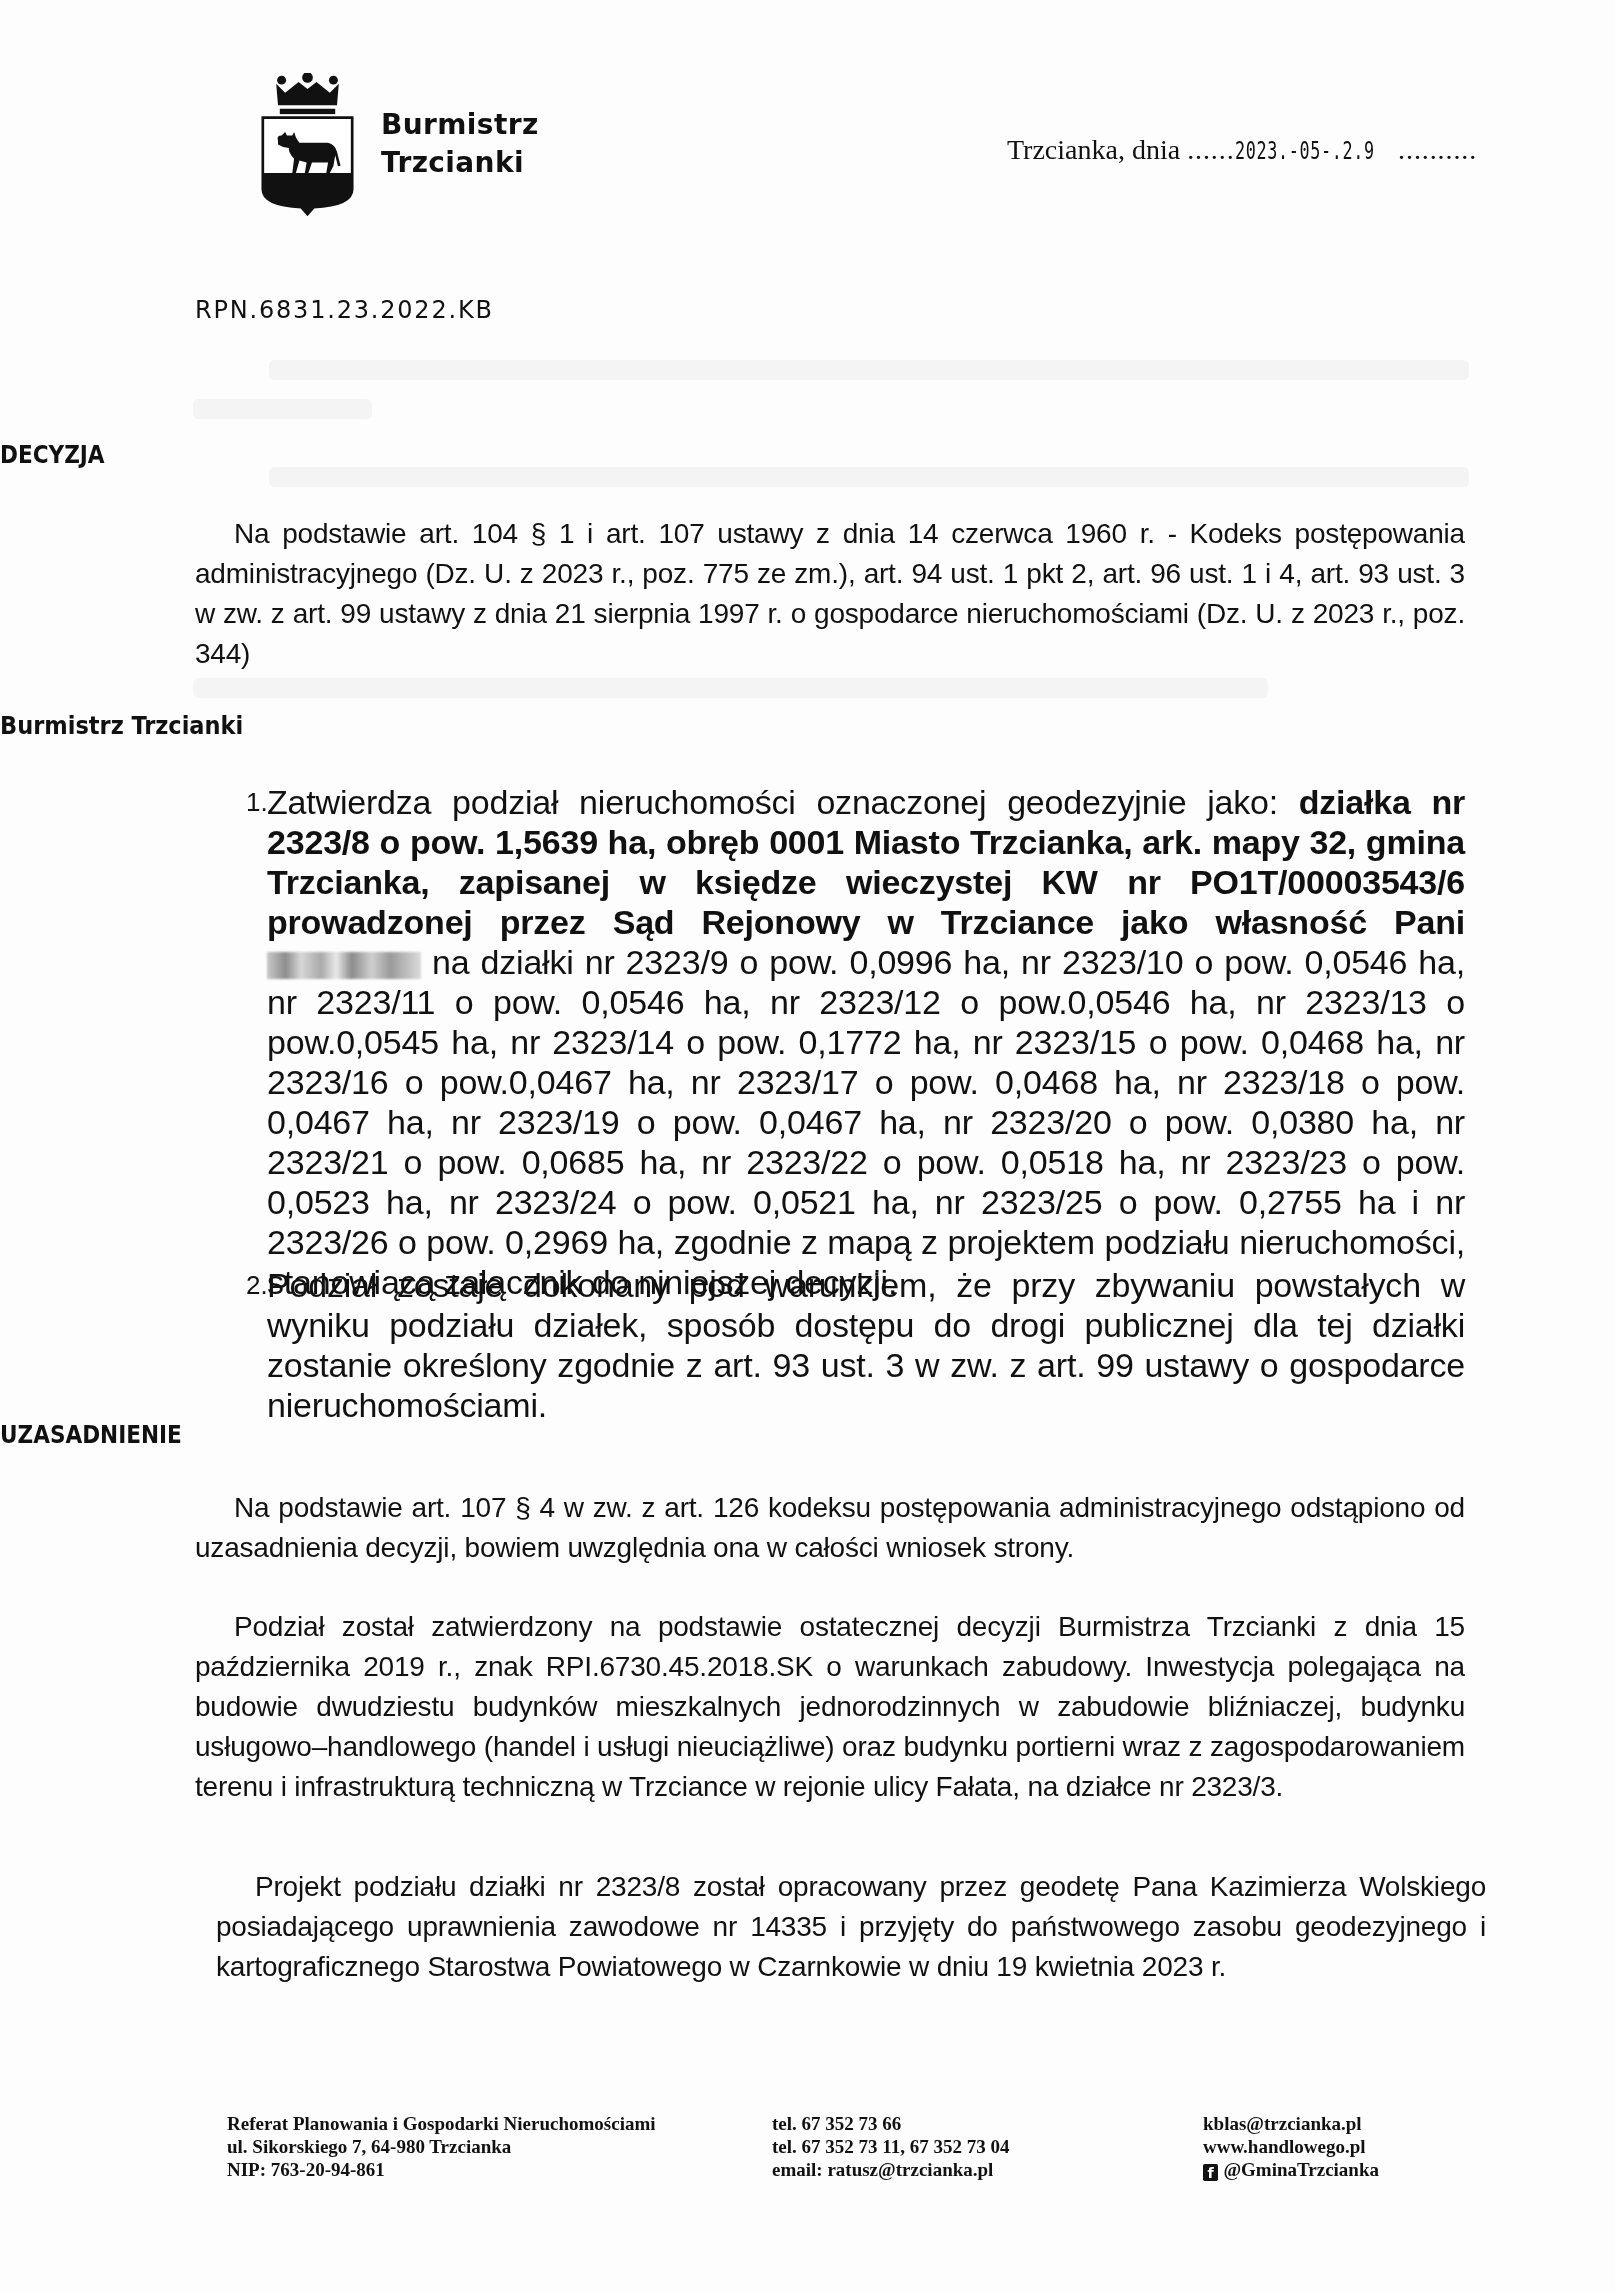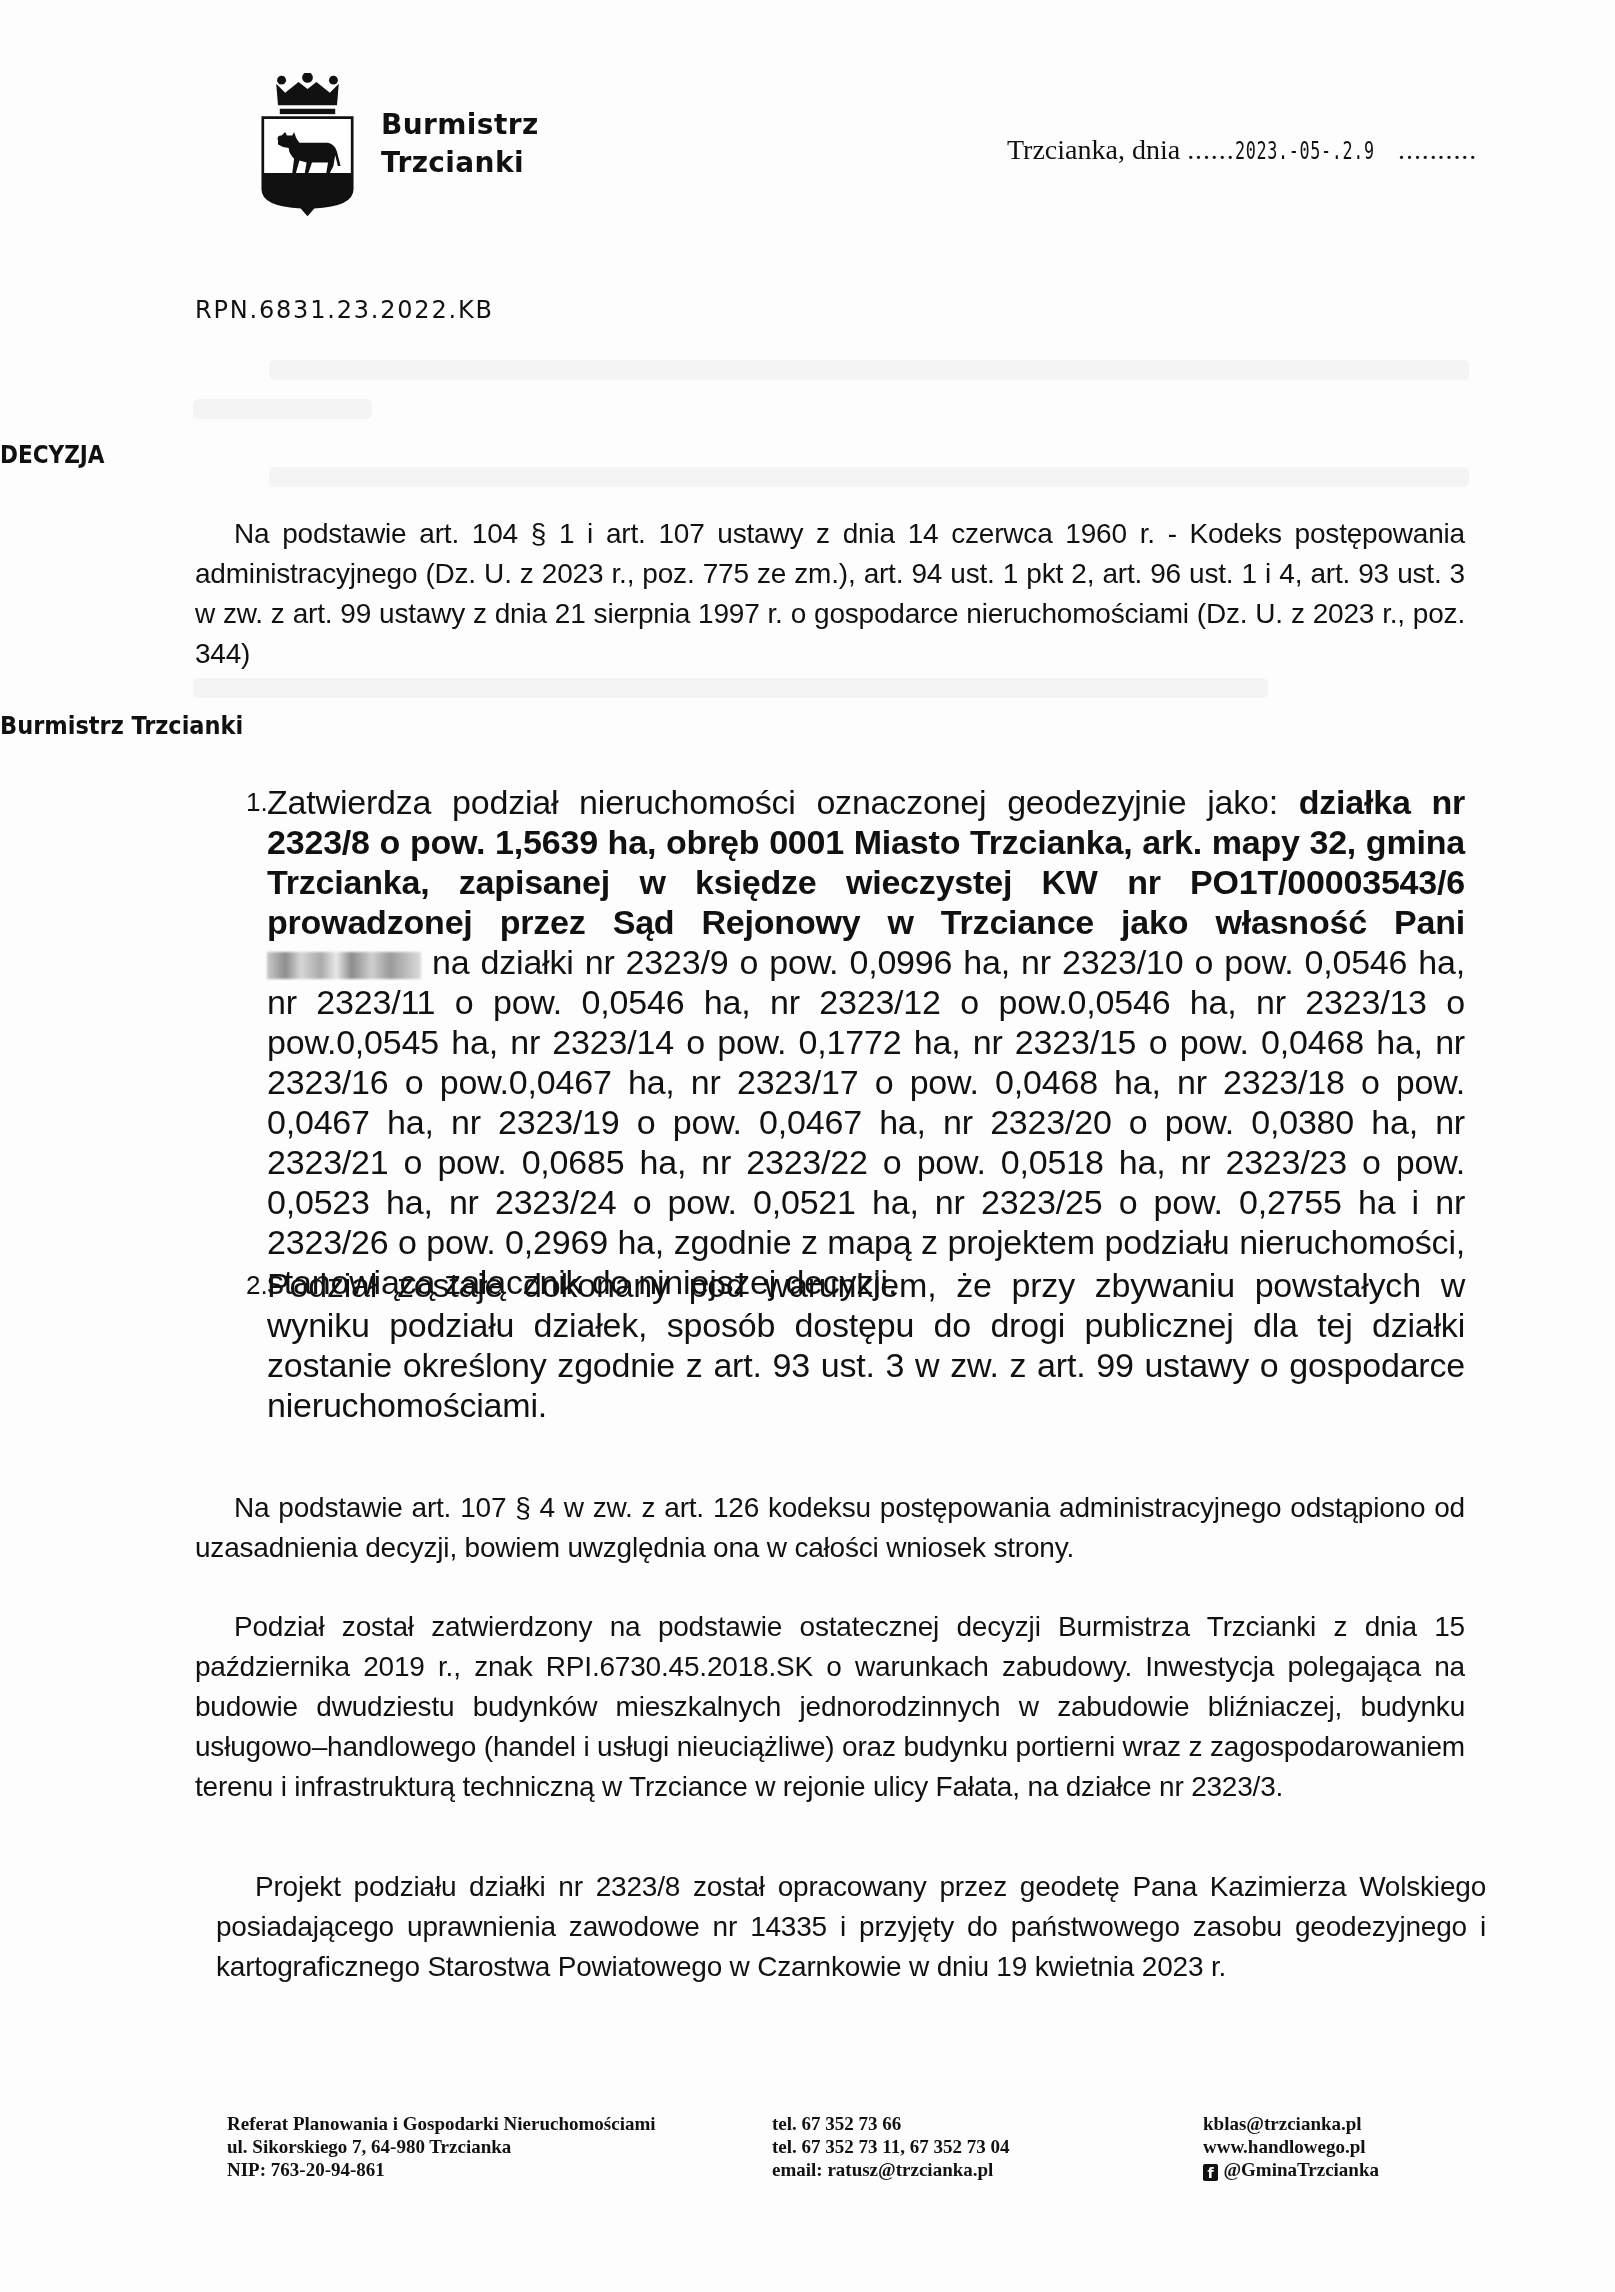--- a/index.html
+++ b/index.html
@@ -110,20 +110,21 @@
   <div class="list-item li1">
     <span class="num">1.</span>
     <div class="body"><span>Zatwierdza podział nieruchomości oznaczonej geodezyjnie jako: </span><span class="b">działka nr 2323/8 o pow. 1,5639 ha, obręb 0001 Miasto Trzcianka, ark. mapy 32, gmina Trzcianka, zapisanej w księdze wieczystej KW nr PO1T/00003543/6 prowadzonej przez Sąd Rejonowy w Trzciance jako własność Pani</span> <span class="redacted"></span><span> na działki nr 2323/9 o pow. 0,0996 ha, nr 2323/10 o pow. 0,0546 ha, nr 2323/11 o pow. 0,0546 ha, nr 2323/12 o pow.0,0546 ha, nr 2323/13 o pow.0,0545 ha, nr 2323/14 o pow. 0,1772 ha, nr 2323/15 o pow. 0,0468 ha, nr 2323/16 o pow.0,0467 ha, nr 2323/17 o pow. 0,0468 ha, nr 2323/18 o pow. 0,0467 ha, nr 2323/19 o pow. 0,0467 ha, nr 2323/20 o pow. 0,0380 ha, nr 2323/21 o pow. 0,0685 ha, nr 2323/22 o pow. 0,0518 ha, nr 2323/23 o pow. 0,0523 ha, nr 2323/24 o pow. 0,0521 ha, nr 2323/25 o pow. 0,2755 ha i nr 2323/26 o pow. 0,2969 ha, zgodnie z mapą z projektem podziału nieruchomości, stanowiącą załącznik do niniejszej decyzji.</span></div>
   </div>
 
   <div class="list-item li2">
     <span class="num">2.</span>
     <div class="body">Podział zostaje dokonany pod warunkiem, że przy zbywaniu powstałych w wyniku podziału działek, sposób dostępu do drogi publicznej dla tej działki zostanie określony zgodnie z art. 93 ust. 3 w zw. z art. 99 ustawy o gospodarce nieruchomościami.</div>
   </div>
 
+  <div class="heading uzas">UZASADNIENIE</div>
 
   <div class="para p-just1">Na podstawie art. 107 § 4 w zw. z art. 126 kodeksu postępowania administracyjnego odstąpiono od uzasadnienia decyzji, bowiem uwzględnia ona w całości wniosek strony.</div>
   <div class="para p-just2">Podział został zatwierdzony na podstawie ostatecznej decyzji Burmistrza Trzcianki z dnia 15 października 2019 r., znak RPI.6730.45.2018.SK o warunkach zabudowy. Inwestycja polegająca na budowie dwudziestu budynków mieszkalnych jednorodzinnych w zabudowie bliźniaczej, budynku usługowo–handlowego (handel i usługi nieuciążliwe) oraz budynku portierni wraz z zagospodarowaniem terenu i infrastrukturą techniczną w Trzciance w rejonie ulicy Fałata, na działce nr 2323/3.</div>
   <div class="para p-just3">Projekt podziału działki nr 2323/8 został opracowany przez geodetę Pana Kazimierza Wolskiego posiadającego uprawnienia zawodowe nr 14335 i przyjęty do państwowego zasobu geodezyjnego i kartograficznego Starostwa Powiatowego w Czarnkowie w dniu 19 kwietnia 2023 r.</div>
 
   <div class="footer f1">
     <div>Referat Planowania i Gospodarki Nieruchomościami</div>
     <div>ul. Sikorskiego 7, 64-980 Trzcianka</div>
     <div>NIP: 763-20-94-861</div>
   </div>

